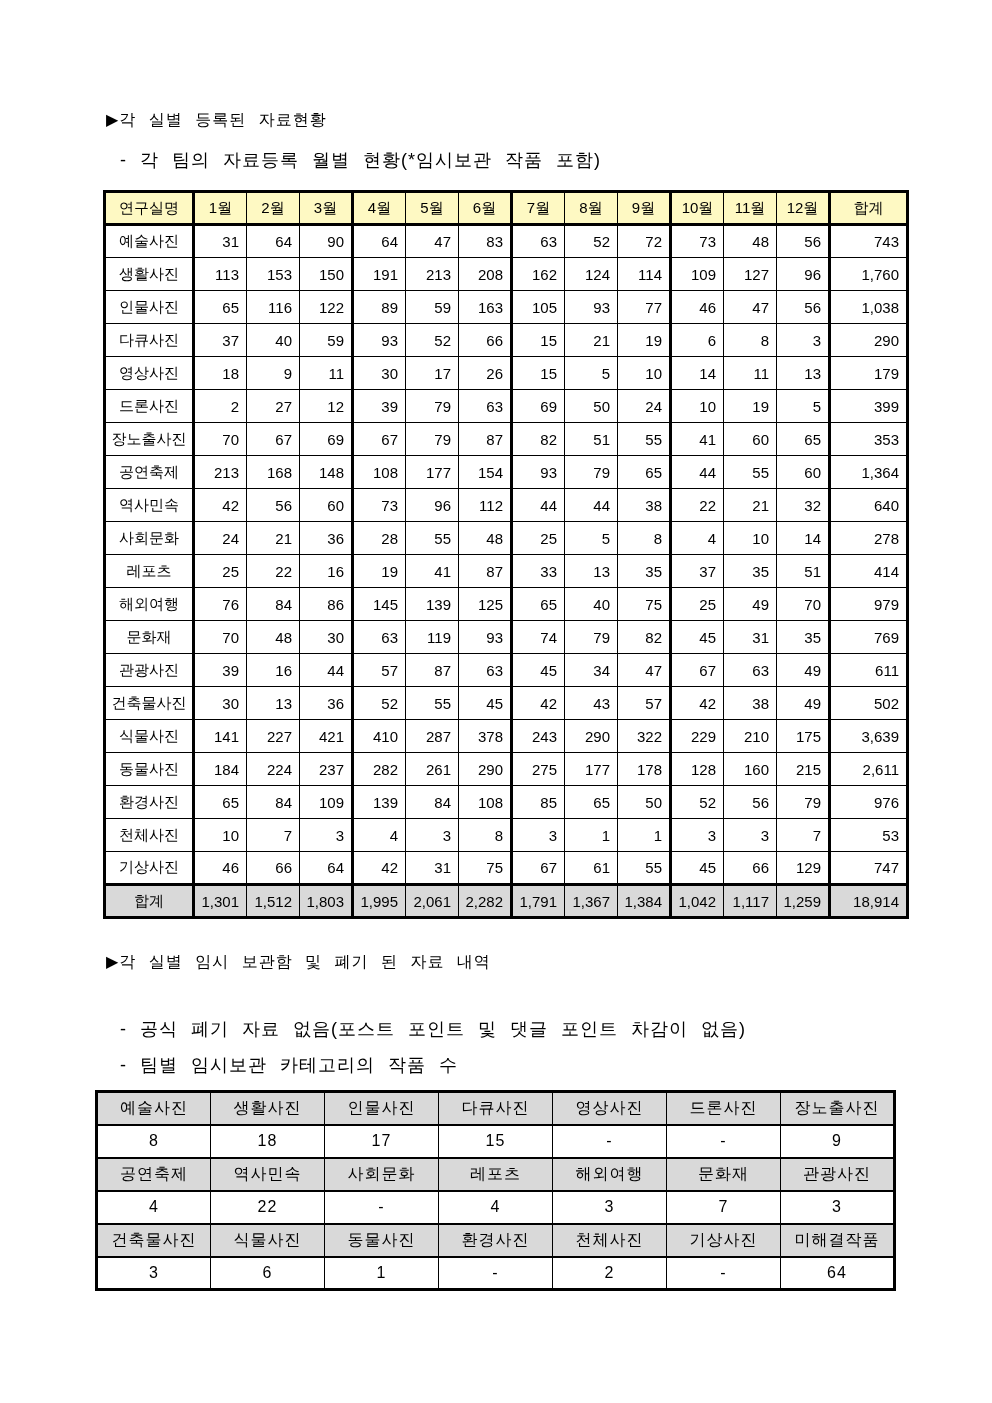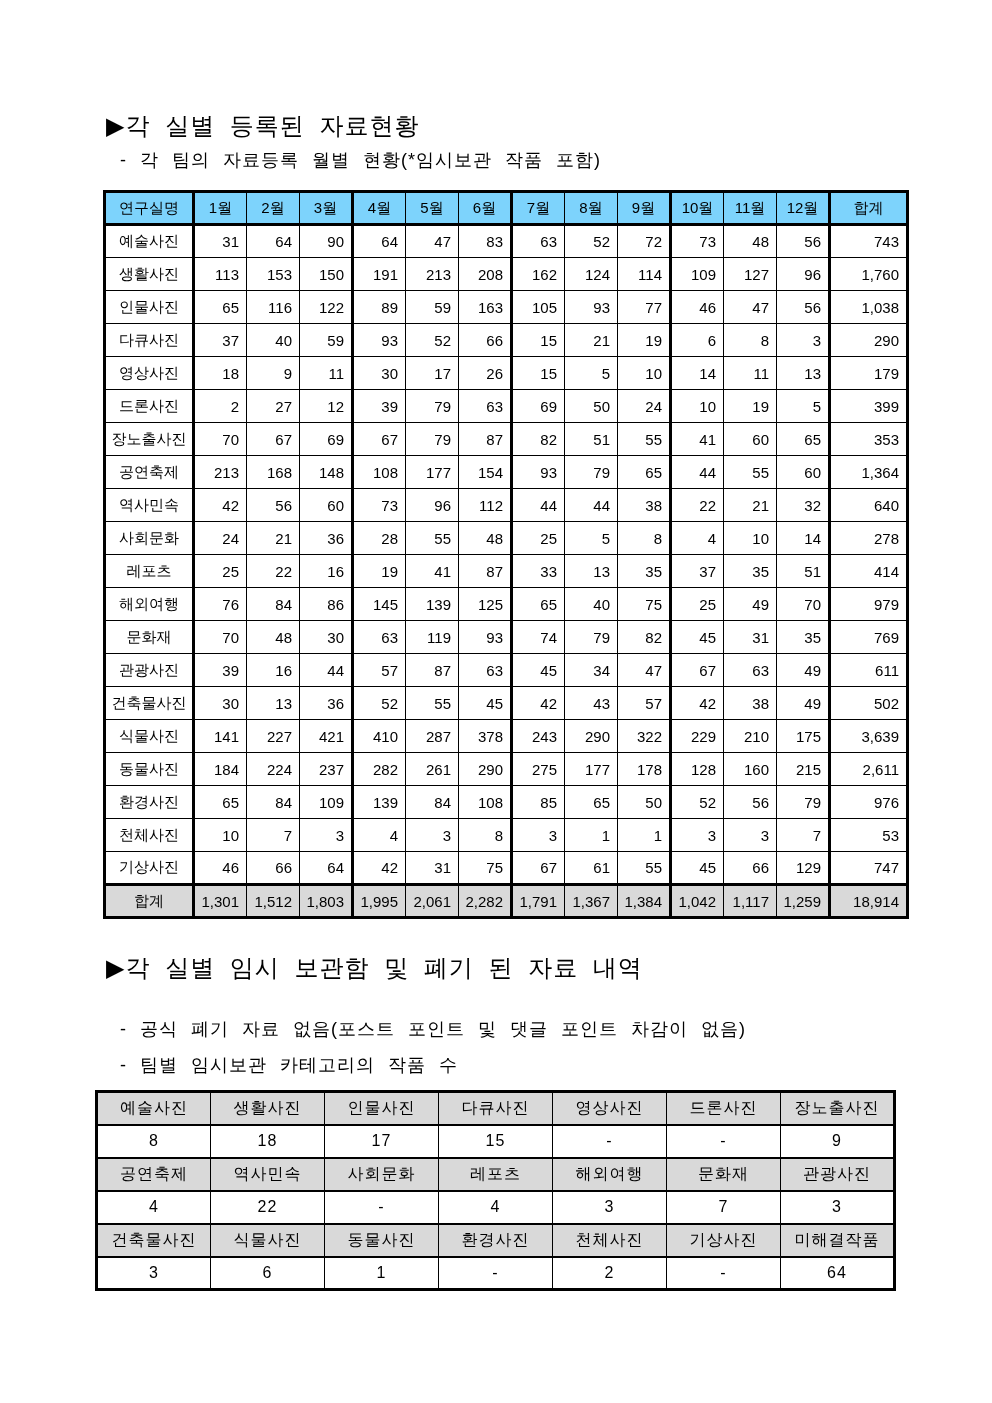--- a/index.html
+++ b/index.html
@@ -6,21 +6,21 @@
   html, body { margin: 0; padding: 0; }
   body {
     width: 992px; height: 1403px;
     background: #ffffff;
     position: relative;
     font-family: "Liberation Sans", "DejaVu Sans", sans-serif;
     color: #000;
   }
   .heading {
     position: absolute;
-    font-size: 24px;
+    font-size: 16px;
     letter-spacing: 1px;
     word-spacing: 7px;
     white-space: nowrap;
     color: #000;
   }
   .subline {
     position: absolute;
     font-size: 18px;
     letter-spacing: 1px;
     word-spacing: 7px;
@@ -38,21 +38,21 @@
     border: 1px solid #000;
     height: 33px;
     font-size: 15px;
     text-align: right;
     padding: 0 7px 0 0;
     overflow: hidden;
     white-space: nowrap;
   }
   #t1 td.cat { text-align: center; padding: 0 2px; }
   #t1 tr.hrow td {
-    background: #7dd3fc;
+    background: #fef9c3;
     text-align: center;
     padding: 0;
     border-bottom-width: 3px;
   }
   #t1 tr.trow td { background: #d9d9d9; border-top-width: 3px; }
   #t1 td:nth-child(2),
   #t1 td:nth-child(5),
   #t1 td:nth-child(8),
   #t1 td:nth-child(11),
   #t1 td:nth-child(14) { border-left-width: 3px; }

